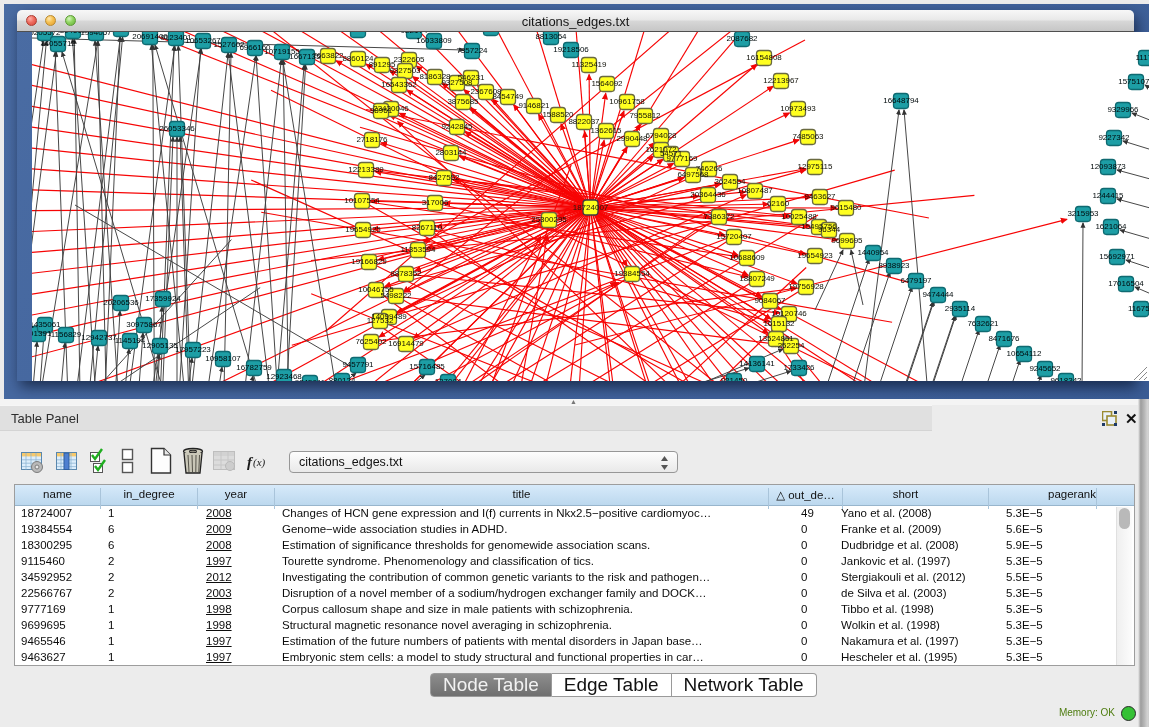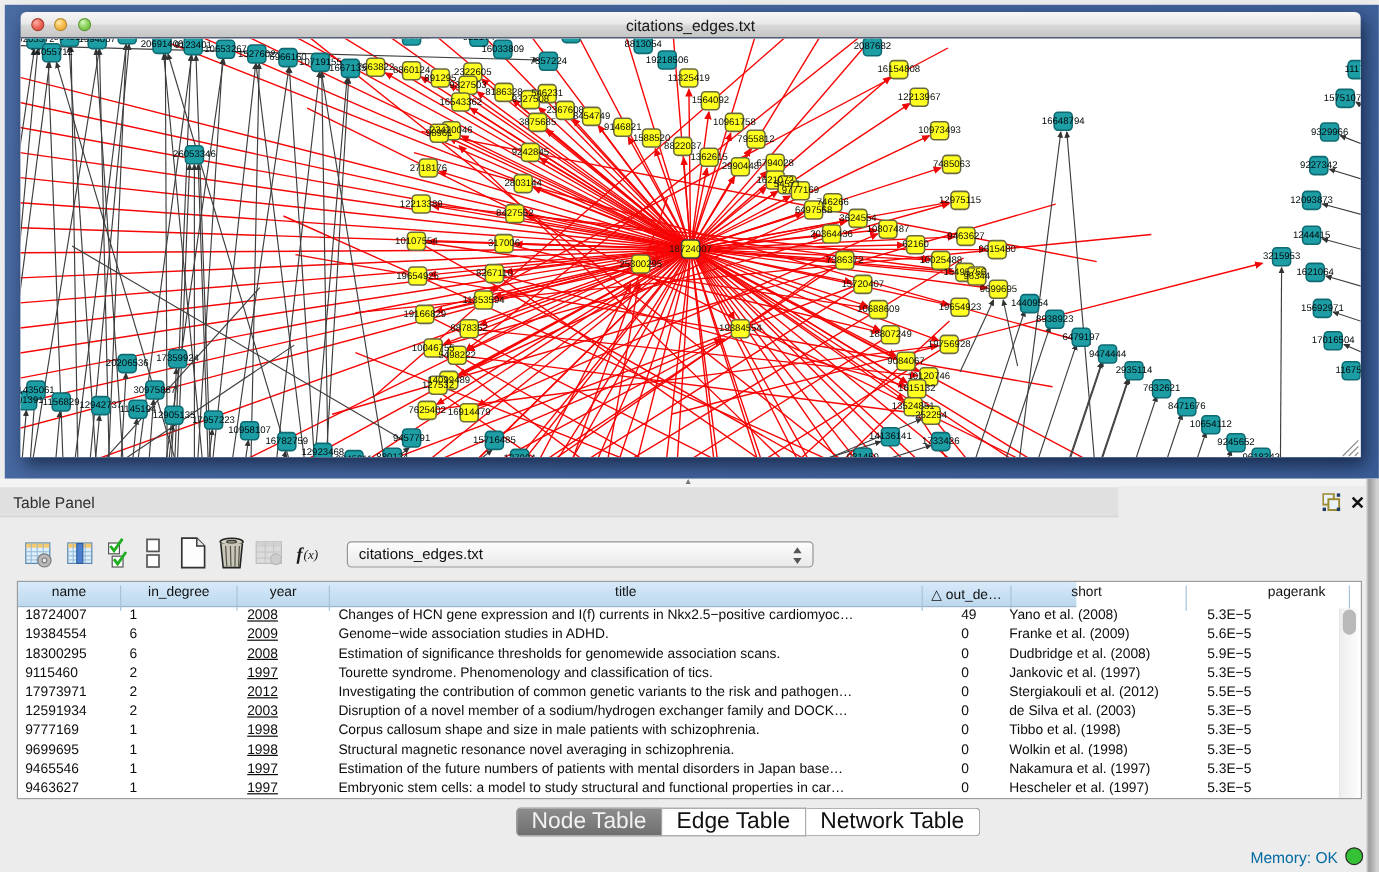--- a/index.html
+++ b/index.html
@@ -4,50 +4,50 @@
  font-family:"Liberation Sans",sans-serif;background:#ececec;}
 #frame{position:absolute;left:4px;top:4px;width:1145px;height:395px;
  background:linear-gradient(135deg,#4a6ca3 0%,#41639c 60%,#3a5c95 100%);}
 #win{position:absolute;left:13px;top:6px;width:1117px;height:371px;
  border-radius:5px 5px 0 0;box-shadow:3px 6px 14px rgba(0,10,30,.6);}
 #tbar{position:absolute;left:0;top:0;width:1117px;height:22px;border-radius:5px 5px 0 0;
  background:linear-gradient(#f7f7f7 0%,#e9e9e9 45%,#d6d6d6 55%,#c6c6c6 100%);
  border-bottom:1px solid #4f4f4f;box-sizing:border-box;}
 #tbar .ttl{position:absolute;left:0;right:0;top:4px;text-align:center;font-size:13px;color:#161616;}
 .tl{position:absolute;top:5px;width:11px;height:11px;border-radius:50%;box-sizing:border-box;}
-#graph{position:absolute;left:0;top:22px;width:1117px;height:349px;background:#fff;overflow:hidden;}
+#graph{position:absolute;left:15px;top:22px;width:1117px;height:349px;background:#fff;overflow:hidden;}
 #tpanel{position:absolute;left:0;top:399px;width:1149px;height:328px;background:#ececec;}
 #split{position:absolute;left:0;top:0;width:1149px;height:6px;background:#f4f4f4;}
 #phead{position:absolute;left:0;top:6px;width:932px;height:26px;background:#e0e0e0;
  border-top:1px solid #f6f6f6;border-bottom:1px solid #d4d4d4;box-sizing:border-box;}
 #phead .t{position:absolute;left:11px;top:5px;font-size:13px;color:#2e2e2e;}
 #combo{position:absolute;left:289px;top:451px;width:389px;height:22px;border:1px solid #979797;
  border-radius:4px;background:linear-gradient(#fdfdfd,#e9e9e9);box-sizing:border-box;}
 #combo .t{position:absolute;left:9px;top:3px;font-size:12.5px;color:#111;}
 #tbl{position:absolute;left:14px;top:484px;width:1121px;height:182px;background:#fff;
  border:1px solid #9d9d9d;box-sizing:border-box;overflow:hidden;}
-#thead{position:absolute;left:0;top:0;width:882px;height:21px;
+#thead{position:absolute;left:0;top:0;width:1134px;height:21px;
  background:linear-gradient(#d7eafa,#bcd8ee);border-bottom:1px solid #98b5cc;box-sizing:border-box;
  font-size:11.5px;color:#111;}
 #thead span{position:absolute;top:3px;text-align:center;border-right:1px solid #a9c4da;height:21px;box-sizing:border-box;}
 #tbody{position:absolute;left:0;top:21px;width:1121px;}
 .tr{position:relative;height:16px;font-size:11.5px;color:#0c0c0c;white-space:nowrap;}
 .tr span{position:absolute;top:1px;}
 .c0{left:6px;}.c1{left:93px;}.c2{left:191px;text-decoration:underline;}.c3{left:267px;}.c4{left:761px;margin-left:25px;}
 .c5{left:826px;width:170px;text-align:left;}.c6{left:991px;}
 #vsb{position:absolute;right:2px;top:22px;width:15px;height:158px;
  background:linear-gradient(90deg,#efefef,#fcfcfc);border-left:1px solid #e0e0e0;}
 #vsb .th{position:absolute;left:2px;top:1px;width:11px;height:21px;border-radius:6px;background:#b9b9b9;}
 #tabs{position:absolute;left:430px;top:673px;height:22px;font-size:19px;}
 #tabs .b{position:relative;float:left;height:22px;line-height:21px;padding:0 12px;background:#fff;
  border:1px solid #9a9a9a;border-left:none;color:#111;}
 #tabs .b.first{border-left:1px solid #9a9a9a;border-radius:4px 0 0 4px;
  background:linear-gradient(#8d8d8d,#6f6f6f);color:#f2f2f2;}
 #tabs .b.last{border-radius:0 4px 4px 0;}
-#mem{position:absolute;right:34px;top:707px;font-size:13px;color:#0369a1;}
+#mem{position:absolute;right:34px;top:707px;font-size:10px;color:#4d7c0f;}
 #memdot{position:absolute;right:13px;top:706px;width:15px;height:15px;border-radius:50%;
  background:#35c135;border:1.5px solid #2a2a2a;box-sizing:border-box;}
 #rstrip{position:absolute;right:0;top:399px;width:11px;height:328px;background:linear-gradient(90deg,#ededed 0%,#9d9d9d 25%,#b9b9b9 60%,#d2d2d2 85%,#cdcdcd 100%);}
 #dockic{position:absolute;right:32px;top:12px;width:15px;height:15px;}
 #closeic{position:absolute;right:11px;top:11px;width:13px;height:15px;font-size:15px;font-weight:bold;color:#111;}
 </style></head>
 <body>
 <div id="frame">
  <div id="win">
   <div id="graph">
@@ -721,21 +721,21 @@
     </svg>
 </div>
 <div id="tbl">
  <div id="thead">
   <span style="left:0;width:86px;">name</span>
       <span style="left:86px;width:97px;">in_degree</span>
   <span style="left:183px;width:77px;">year</span>
       <span style="left:260px;width:494px;">title</span>
   <span style="left:754px;width:74px;">△ out_de…</span>
       <span style="left:808px;width:166px;">short</span>
-  <span style="left:1022px;width:88px;">pagerank</span>
+  <span style="left:994px;width:88px;text-align:right;">pagerank</span>
  </div>
  <div id="tbody">
 <div class="tr">
         <span class="c0">18724007</span>
         <span class="c1">1</span>
         <span class="c2">2008</span>
         <span class="c3">Changes of HCN gene expression and I(f) currents in Nkx2.5−positive cardiomyoc…</span>
         <span class="c4">49</span>
         <span class="c5">Yano et al. (2008)</span>
         <span class="c6">5.3E−5</span>
@@ -761,30 +761,30 @@
 <div class="tr">
         <span class="c0">9115460</span>
         <span class="c1">2</span>
         <span class="c2">1997</span>
         <span class="c3">Tourette syndrome. Phenomenology and classification of tics.</span>
         <span class="c4">0</span>
         <span class="c5">Jankovic et al. (1997)</span>
         <span class="c6">5.3E−5</span>
       </div>
 <div class="tr">
-        <span class="c0">17973971</span>
+        <span class="c0">34592952</span>
         <span class="c1">2</span>
         <span class="c2">2012</span>
         <span class="c3">Investigating the contribution of common genetic variants to the risk and pathogen…</span>
         <span class="c4">0</span>
         <span class="c5">Stergiakouli et al. (2012)</span>
         <span class="c6">5.5E−5</span>
       </div>
 <div class="tr">
-        <span class="c0">12591934</span>
+        <span class="c0">22566767</span>
         <span class="c1">2</span>
         <span class="c2">2003</span>
         <span class="c3">Disruption of a novel member of a sodium/hydrogen exchanger family and DOCK…</span>
         <span class="c4">0</span>
         <span class="c5">de Silva et al. (2003)</span>
         <span class="c6">5.3E−5</span>
       </div>
 <div class="tr">
         <span class="c0">9777169</span>
         <span class="c1">1</span>
@@ -811,21 +811,21 @@
         <span class="c4">0</span>
         <span class="c5">Nakamura et al. (1997)</span>
         <span class="c6">5.3E−5</span>
       </div>
 <div class="tr">
         <span class="c0">9463627</span>
         <span class="c1">1</span>
         <span class="c2">1997</span>
         <span class="c3">Embryonic stem cells: a model to study structural and functional properties in car…</span>
         <span class="c4">0</span>
-        <span class="c5">Hescheler et al. (1997)</span>
+        <span class="c5">Hescheler et al. (1995)</span>
         <span class="c6">5.3E−5</span>
       </div>
  </div>
  <div id="vsb">
       <div class="th"></div>
     </div>
 </div>
 <div id="tabs">
  <div class="b first">Node Table</div>
     <div class="b">Edge Table</div>

